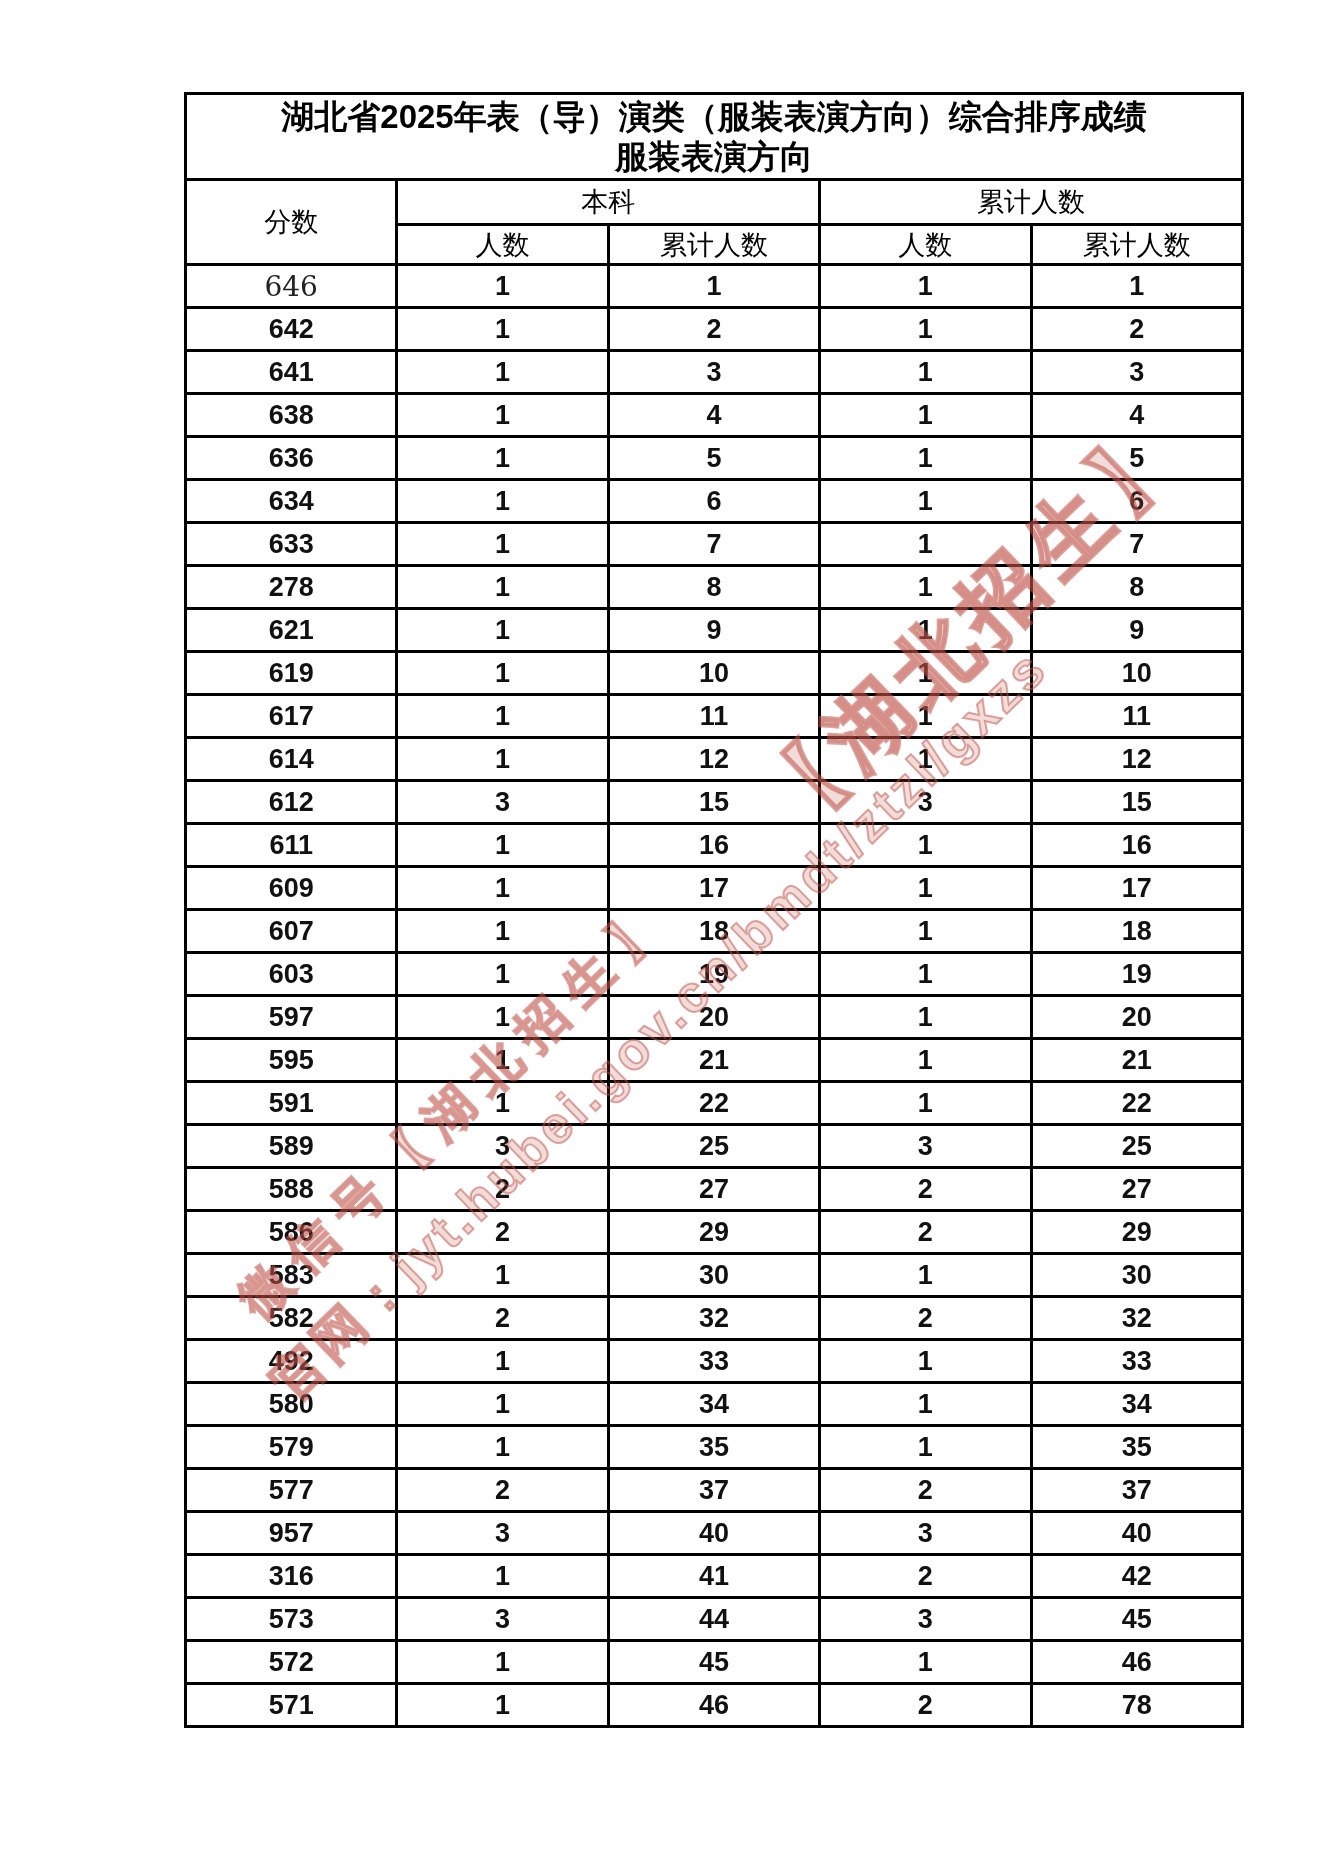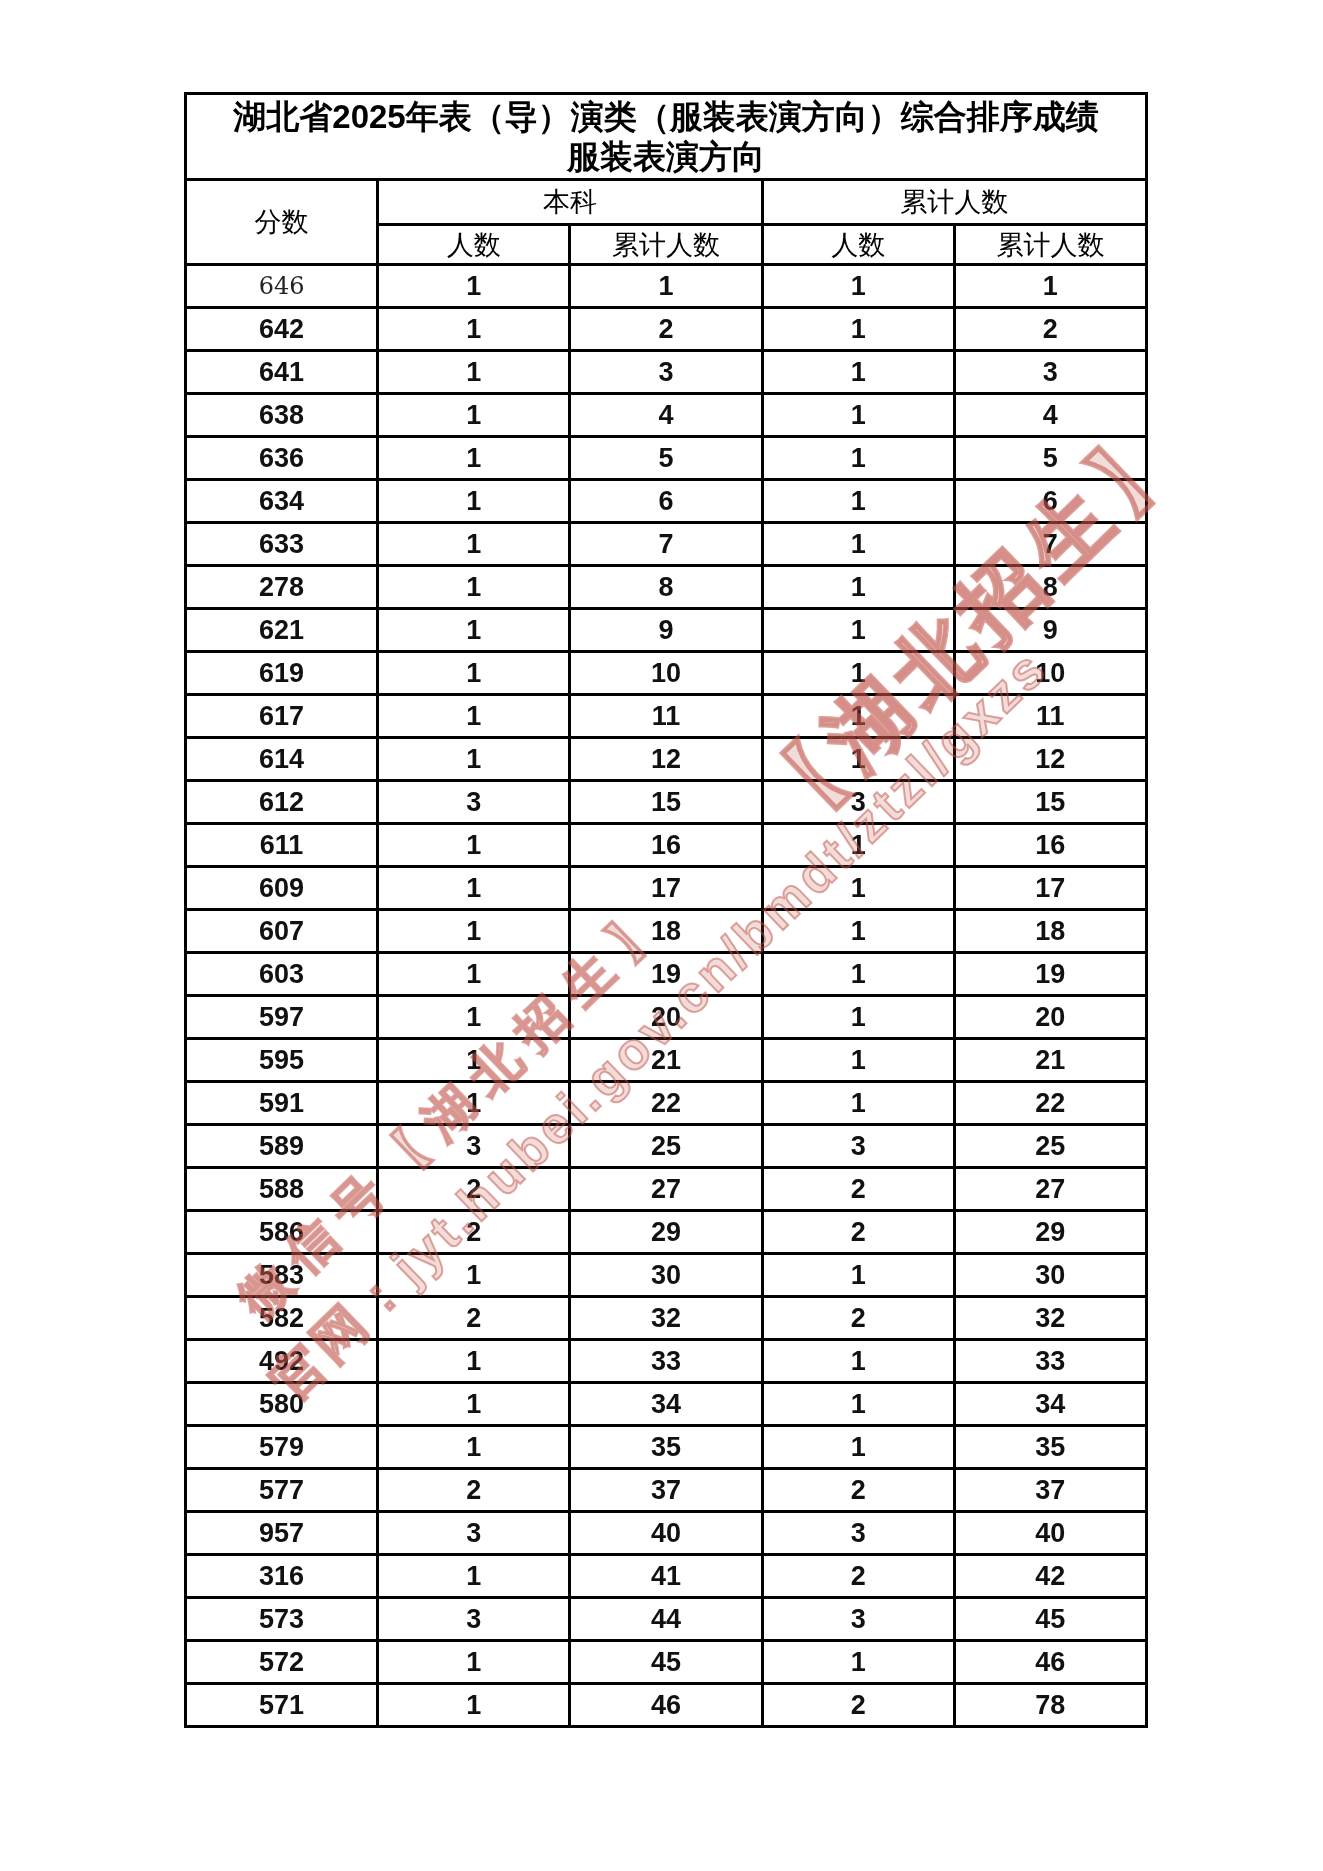--- a/index.html
+++ b/index.html
@@ -10,21 +10,21 @@
     width:1323px; height:1871px;
     background:#ffffff;
     overflow:hidden;
     font-family:"Liberation Sans", sans-serif;
   }
 
   
   table.score-table {
     position:absolute;
     left:184px; top:92px;
-    width:964px;
+    width:1060px;
     border-collapse:collapse;
     table-layout:fixed;
     z-index:1;
     border-radius:11px;
   }
   table.score-table col { width:20%; }
   table.score-table th,
   table.score-table td {
     border:3px solid #000;
     text-align:center;
@@ -49,21 +49,21 @@
   tr.sub-header-row th { height:40px; }
   tbody td {
     height:43px;
     font-size:27px;
     font-weight:600;
     font-family:"Liberation Sans", sans-serif;
   }
   tbody td.serif-score {
     font-family:"DejaVu Serif", serif;
     font-weight:400;
-    font-size:24px;
+    font-size:28px;
     color:#222;
   }
 
   
   .watermark-layer {
     position:absolute; inset:0;
     z-index:2;
     pointer-events:none;
   }
   .wm {

